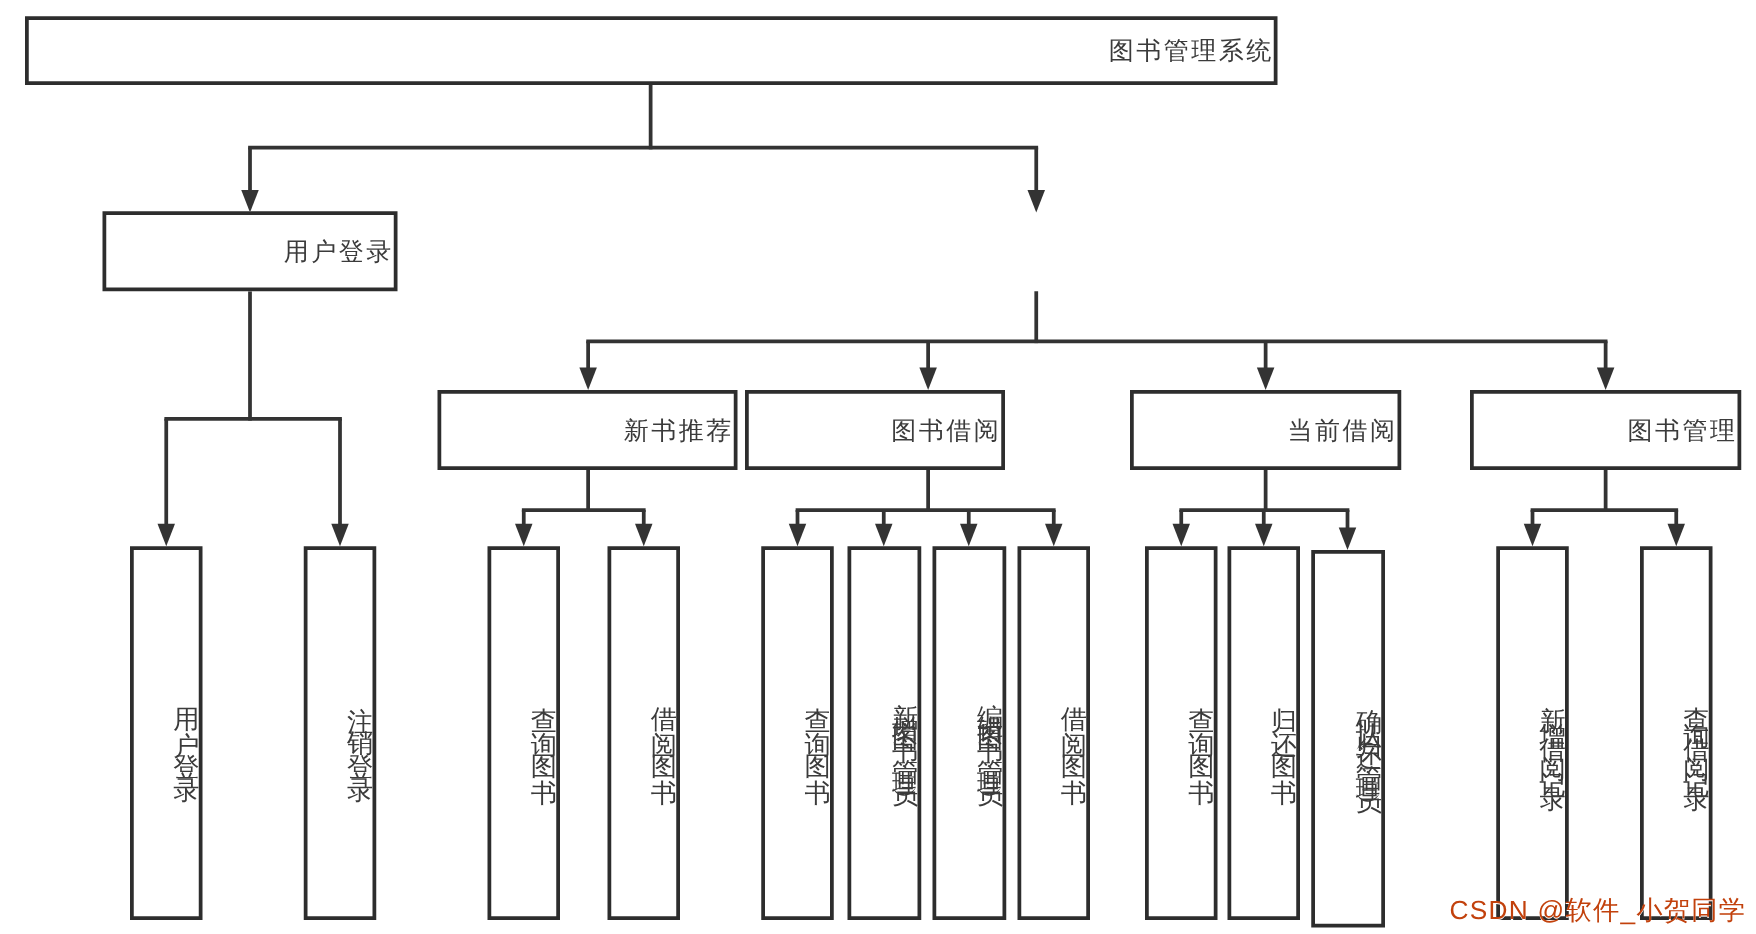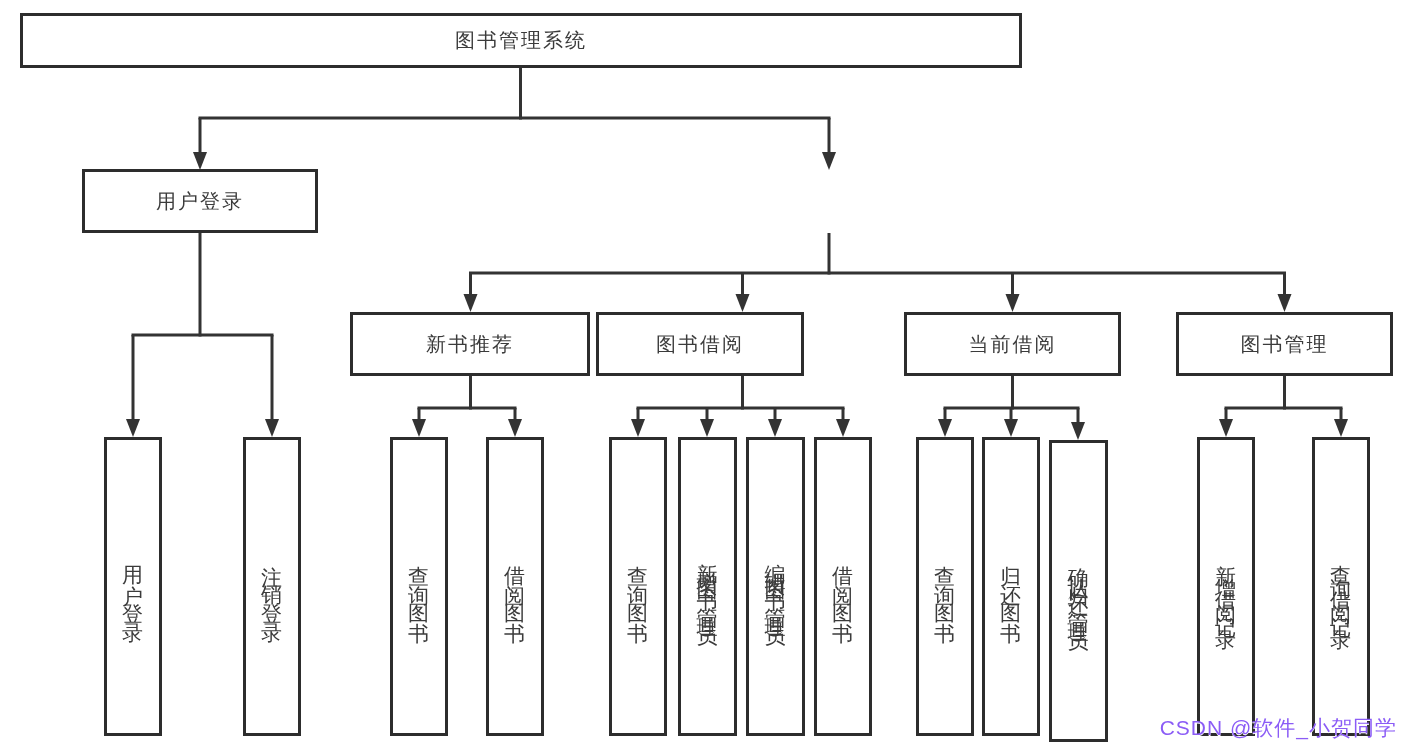--- a/index.html
+++ b/index.html
@@ -12,39 +12,39 @@
     overflow:hidden;
   }
   .connectors { position:absolute; left:0; top:0; pointer-events:none; }
   .box {
     position:absolute;
     box-sizing:border-box;
     border:3px solid #2d2d2d;
     background:#ffffff;
     display:flex;
     align-items:center;
-    justify-content:center;
+    justify-content:flex-end;
     color:#3b3b3b;
   }
   .hbox { font-size:20px; letter-spacing:2px; }
   .vbox .vtext {
     writing-mode:vertical-rl;
     text-orientation:mixed;
     font-size:21px;
     line-height:1;
     white-space:nowrap;
   }
   .ls-lg .vtext { letter-spacing:19px; }
   .ls-md .vtext { letter-spacing:13px; }
   .ls-sm .vtext { letter-spacing:9px; }
   .watermark {
     position:absolute;
     top:714px; right:8px;
     font-size:21px;
-    color:#8b5cf6;
+    color:#c2410c;
     letter-spacing:1px;
     white-space:nowrap;
     text-shadow:0 1px 0 #ffffff;
   }
   line { stroke:#333333; stroke-width:3; }
   polygon { fill:#333333; }
 </style>
 </head>
 <body>
 

